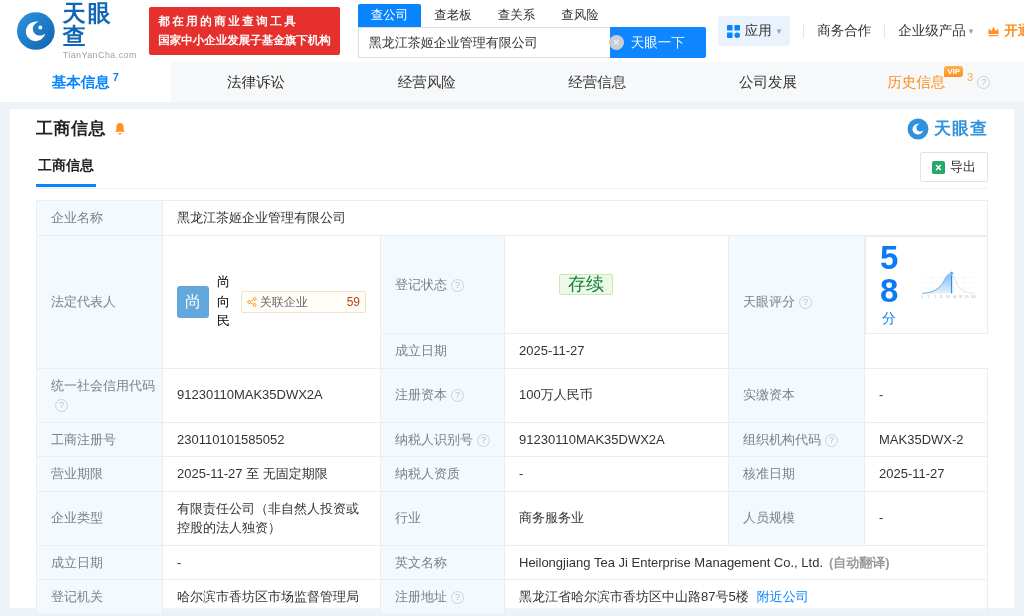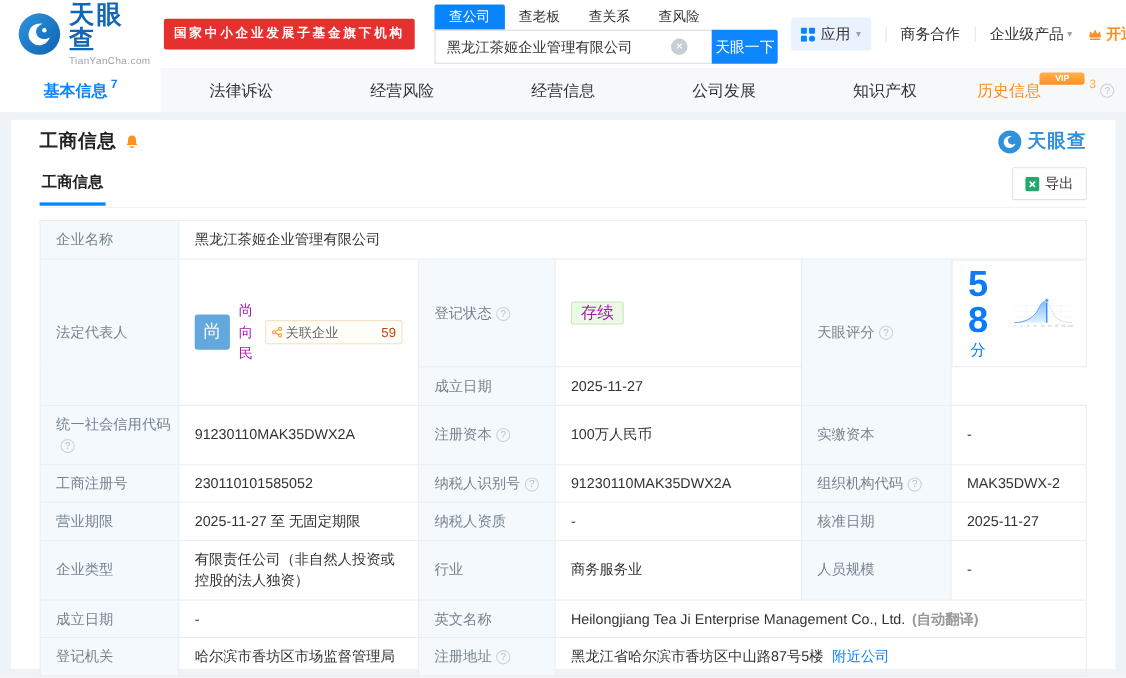--- a/index.html
+++ b/index.html
@@ -15,36 +15,36 @@
   .logo-domain { font-size:9px; color:#9aa3ad; margin-top:3px; letter-spacing:.4px; }
   .promo { background:#e5302d; color:#fff; font-size:11.5px; font-weight:bold; padding:5px 9px; line-height:1.65; border-radius:2px; white-space:nowrap; }
   .promo div:first-child { letter-spacing:2.5px; }
   .searchbox { display:flex; flex-direction:column; margin-left:6px; }
   .search-tabs { display:flex; font-size:12.5px; }
   .search-tab { padding:3px 13px; cursor:pointer; color:#333;text-align:right; }
   .search-tab.active { background:#0884ff; color:#fff; border-radius:2px 2px 0 0; }
   .search-row { display:flex; position:relative; }
   .search-input { width:252px; height:31px; border:1px solid #d9dee4; border-right:none; padding:0 28px 0 10px; font-size:13px; color:#333; outline:none; font-family:inherit; }
   .clear-ic { position:absolute; right:82px; top:8px; width:15px; height:15px; border-radius:50%; background:#c9ced4; color:#fff; font-size:11px; line-height:15px; text-align:center; cursor:pointer; }
-  .search-btn { width:60px; height:31px; background:#0d86ff; color:#fff; border:none; font-size:13.5px; border-radius:0 2px 2px 0; cursor:pointer; font-family:inherit; }
+  .search-btn { width:96px; height:31px; background:#0d86ff; color:#fff; border:none; font-size:13.5px; border-radius:0 2px 2px 0; cursor:pointer; font-family:inherit; }
   .top-menu { margin-left:auto; display:flex; align-items:center; gap:13px; font-size:13.5px; color:#333; white-space:nowrap; }
   .apps-chip { background:#e9f2fd; border-radius:3px; padding:6px 9px; display:flex; align-items:center; gap:5px; cursor:pointer; }
   .vdiv { width:1px; height:14px; background:#e2e6ea; }
   .menu-item { display:flex; align-items:center; gap:3px; cursor:pointer; }
   .caret { font-size:9px; color:#98a0a9; }
   .vip-link { color:#ff8c1a; font-weight:bold; }
 
   
   .nav { height:41px; background:#f7f8fa; border-bottom:1px solid #edf0f3; display:flex; flex:0 0 auto; }
   .nav-tab { flex:1; display:flex; align-items:center; justify-content:center; font-size:14.5px; color:#333; cursor:pointer; position:relative; }
   .nav-tab.active { background:#fff; color:#0884ff; font-weight:bold; }
   .nav-count { font-size:11px; margin-left:3px; position:relative; top:-5px; }
   .nav-tab.history { color:#ff8c1a; }
   .nav-tab.history .nav-count { color:#ffab42; }
-  .vip-badge { background:linear-gradient(#ffb14d,#ff9021); color:#fff; font-size:8px; font-weight:bold; padding:1px 14px; border-radius:3px 3px 3px 0; position:relative; top:-11px; left:-1px; }
+  .vip-badge { background:linear-gradient(#ffb14d,#ff9021); color:#fff; font-size:8px; font-weight:bold; padding:1px 3px; border-radius:3px 3px 3px 0; position:relative; top:-11px; left:-1px; }
 
   
   .content { flex:1; background:#eef3f8; padding:6px 10px 8px; overflow:hidden; }
   .card { background:#fff; height:100%; padding:8px 26px 14px; }
   .card-head { display:flex; align-items:center; }
   .card-title { font-size:17px; font-weight:bold; color:#222; letter-spacing:.5px; }
   .title-ic { margin-left:7px; display:inline-flex; }
   .watermark { margin-left:auto; display:flex; align-items:center; gap:5px; opacity:.92; }
   .watermark span { font-size:17px; font-weight:bold; color:#1e87d8; letter-spacing:1px; }
   .sub-tabs { display:flex; align-items:center; margin-top:12px; border-bottom:1px solid #f0f2f5; }
@@ -52,24 +52,24 @@
   .sub-tab.active { color:#222; font-weight:bold; border-bottom:3px solid #0884ff; }
   .export-btn { margin-left:auto; display:flex; align-items:center; gap:5px; border:1px solid #dfe3e8; border-radius:2px; padding:5px 11px; font-size:13px; color:#333; cursor:pointer; margin-bottom:6px; background:#fff; font-family:inherit; }
 
   
   .info-table { width:100%; border-collapse:collapse; table-layout:fixed; margin-top:11px; font-size:13px; }
   .info-table td { border:1px solid #e9eef3; padding:7px 14px; vertical-align:middle; line-height:1.5; color:#333; word-break:break-all; }
   td.lbl { background:#f3f9fd; color:#76838f; word-break:keep-all; }
   .q-ic { display:inline-block; width:13px; height:13px; line-height:11px; border:1px solid #ccd3da; border-radius:50%; color:#b7bfc8; font-size:9px; text-align:center; margin-left:4px; vertical-align:1px; cursor:pointer; }
   .rep-cell { display:flex; align-items:center; gap:8px; }
   .avatar { width:32px; height:32px; background:#63a8dd; border-radius:3px; color:#fff; font-size:16px; display:flex; align-items:center; justify-content:center; flex:0 0 auto; }
-  .rep-name { color:#a21caf; cursor:pointer; }
+  .rep-name { color:#000000; cursor:pointer; }
   .rel-badge { display:inline-flex; align-items:center; gap:3px; border:1px solid #f2e2c8; background:#fffdf8; border-radius:2px; padding:1px 5px; font-size:12px; color:#666; cursor:pointer; white-space:nowrap; }
   .rel-badge b { color:#c2410c; font-weight:normal;margin-left:36px; }
-  .status-badge { display:inline-block; background:#edf9e7; border:1px solid #c9e9b4; color:#a21caf; font-size:15px; padding:0 8px; line-height:19px; border-radius:2px; }
+  .status-badge { display:inline-block; background:#edf9e7; border:1px solid #c9e9b4; color:#15803d; font-size:18px; padding:0 8px; line-height:19px; border-radius:2px;margin-left:40px; }
   .score-cell { display:flex; align-items:center; gap:10px; padding:4px 8px 4px 14px !important; }
   .score-num { font-size:33px; font-weight:bold; color:#0a7bf5; line-height:1; }
   .score-unit { font-size:14px; color:#0a7bf5; margin-left:2px; }
   .note { color:#999; margin-left:6px; word-break:keep-all;font-weight:bold; }
   .addr-link { color:#0884ff; margin-left:8px; cursor:pointer; word-break:keep-all; white-space:nowrap;margin-top:12px; }
 </style>
 </head>
 <body>
 
 <div class="page">
@@ -86,20 +86,21 @@
         <circle cx="20" cy="20" r="19" fill="url(#lg)"></circle>
         <path d="M10 21 C10 13.5 16 9.5 23 10.5 C18.5 12.5 16.2 15.5 17.2 19.5 C18.3 24.2 24.5 26.3 29.5 22.8 C27.5 29.2 20 32.2 14.8 28.8 C11.4 26.5 10 24 10 21 Z" fill="#fff"></path>
         <circle cx="24.5" cy="16.5" r="2" fill="#fff"></circle>
       </svg>
       <div class="logo-txt">
         <span class="logo-name">天眼查</span>
         <span class="logo-domain">TianYanCha.com</span>
       </div>
     </div>
     <div class="promo">
+      <div>都在用的商业查询工具</div>
       <div>国家中小企业发展子基金旗下机构</div>
     </div>
     <div class="searchbox">
       <div class="search-tabs">
         <span class="search-tab active">查公司</span>
         <span class="search-tab">查老板</span>
         <span class="search-tab">查关系</span>
         <span class="search-tab">查风险</span>
       </div>
       <div class="search-row">
@@ -147,23 +148,20 @@
       <span>法律诉讼</span>
     </div>
     <div class="nav-tab">
       <span>经营风险</span>
     </div>
     <div class="nav-tab">
       <span>经营信息</span>
     </div>
     <div class="nav-tab">
       <span>公司发展</span>
-    </div>
-    <div class="nav-tab">
-      <span>知识产权</span>
     </div>
     <div class="nav-tab history">
       <span>历史信息</span>
       <span class="vip-badge">VIP</span>
       <span class="nav-count">3</span>
       <span class="q-ic">?</span>
     </div>
   </div>
 
   <div class="content">

